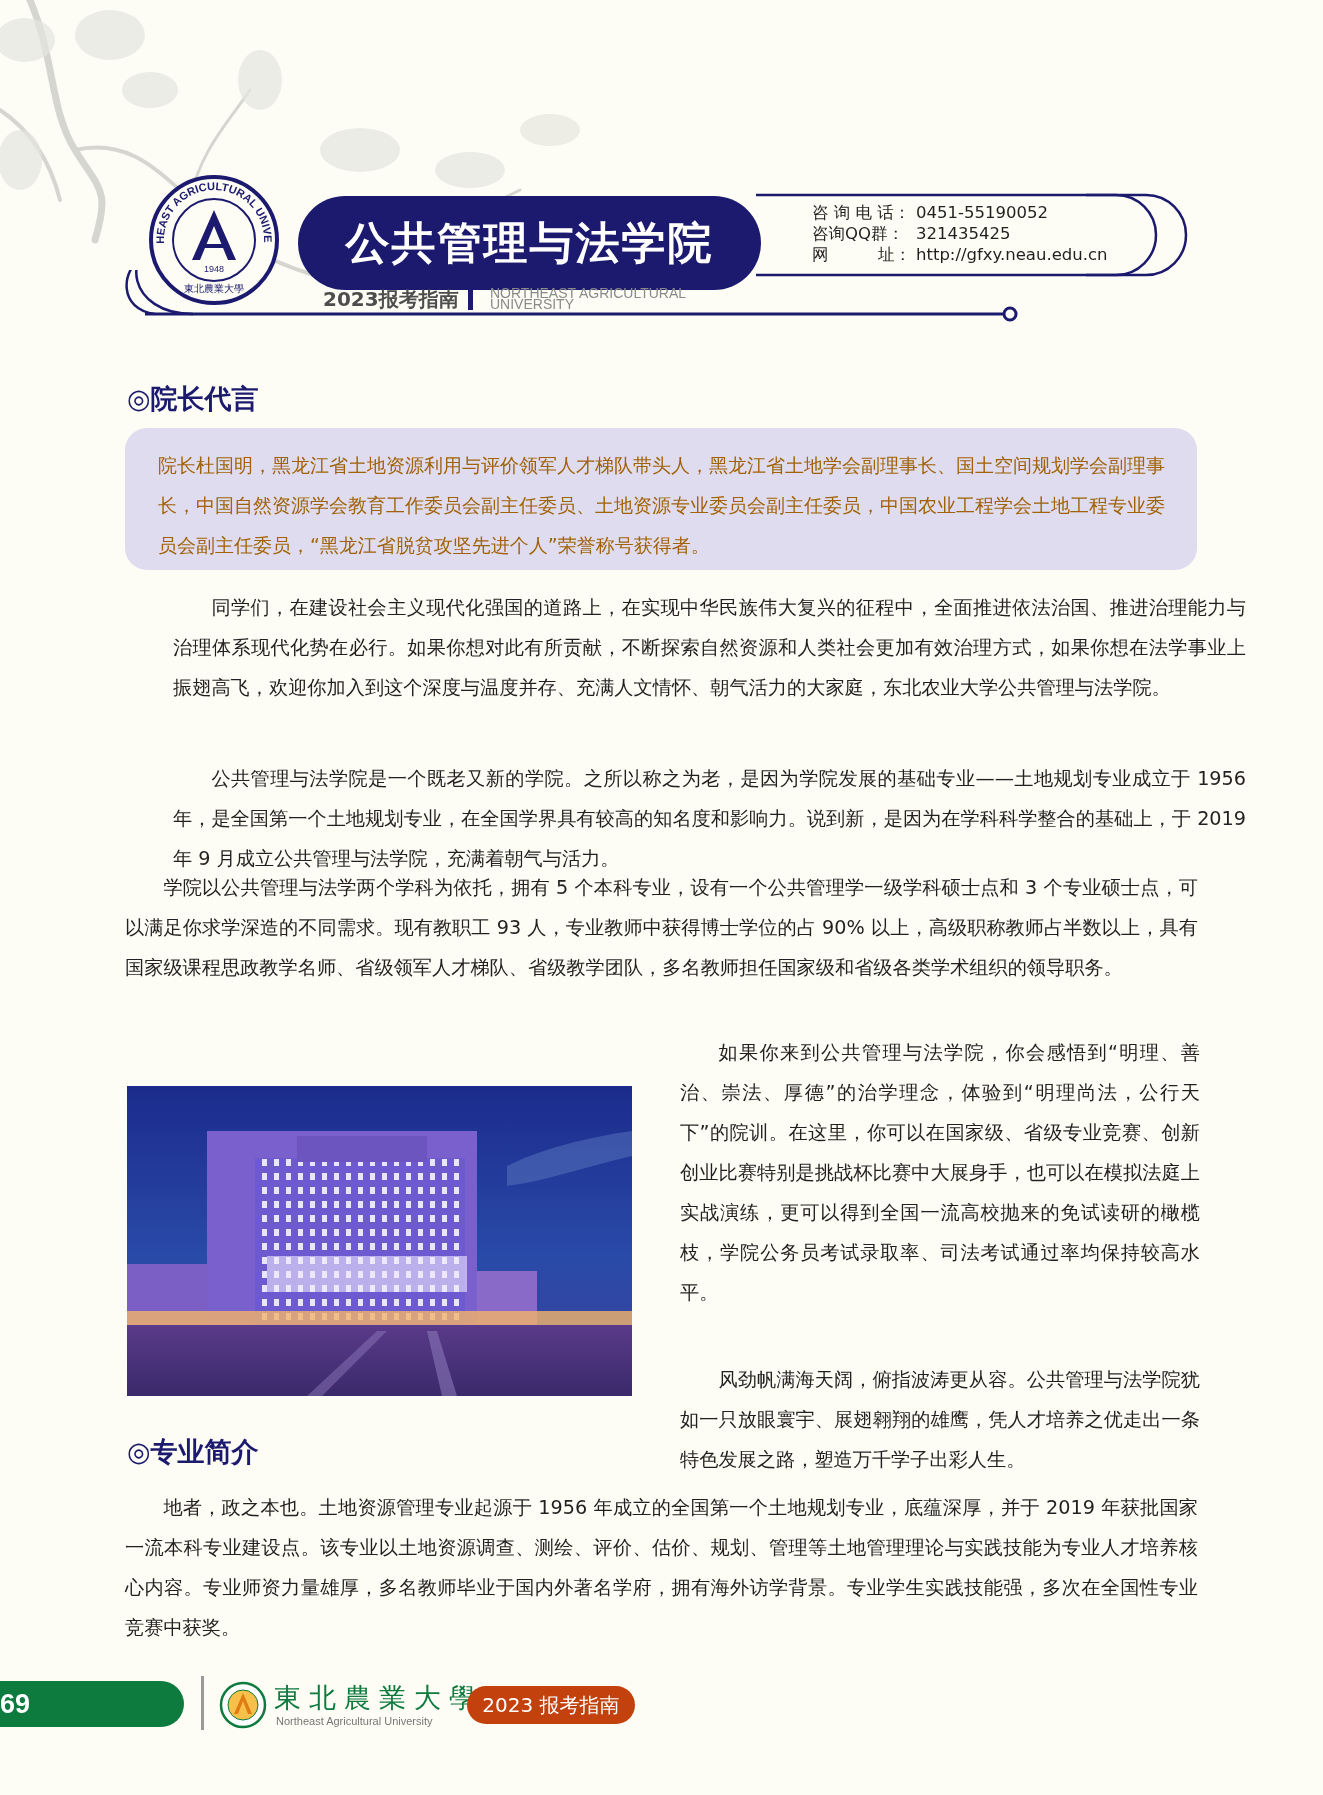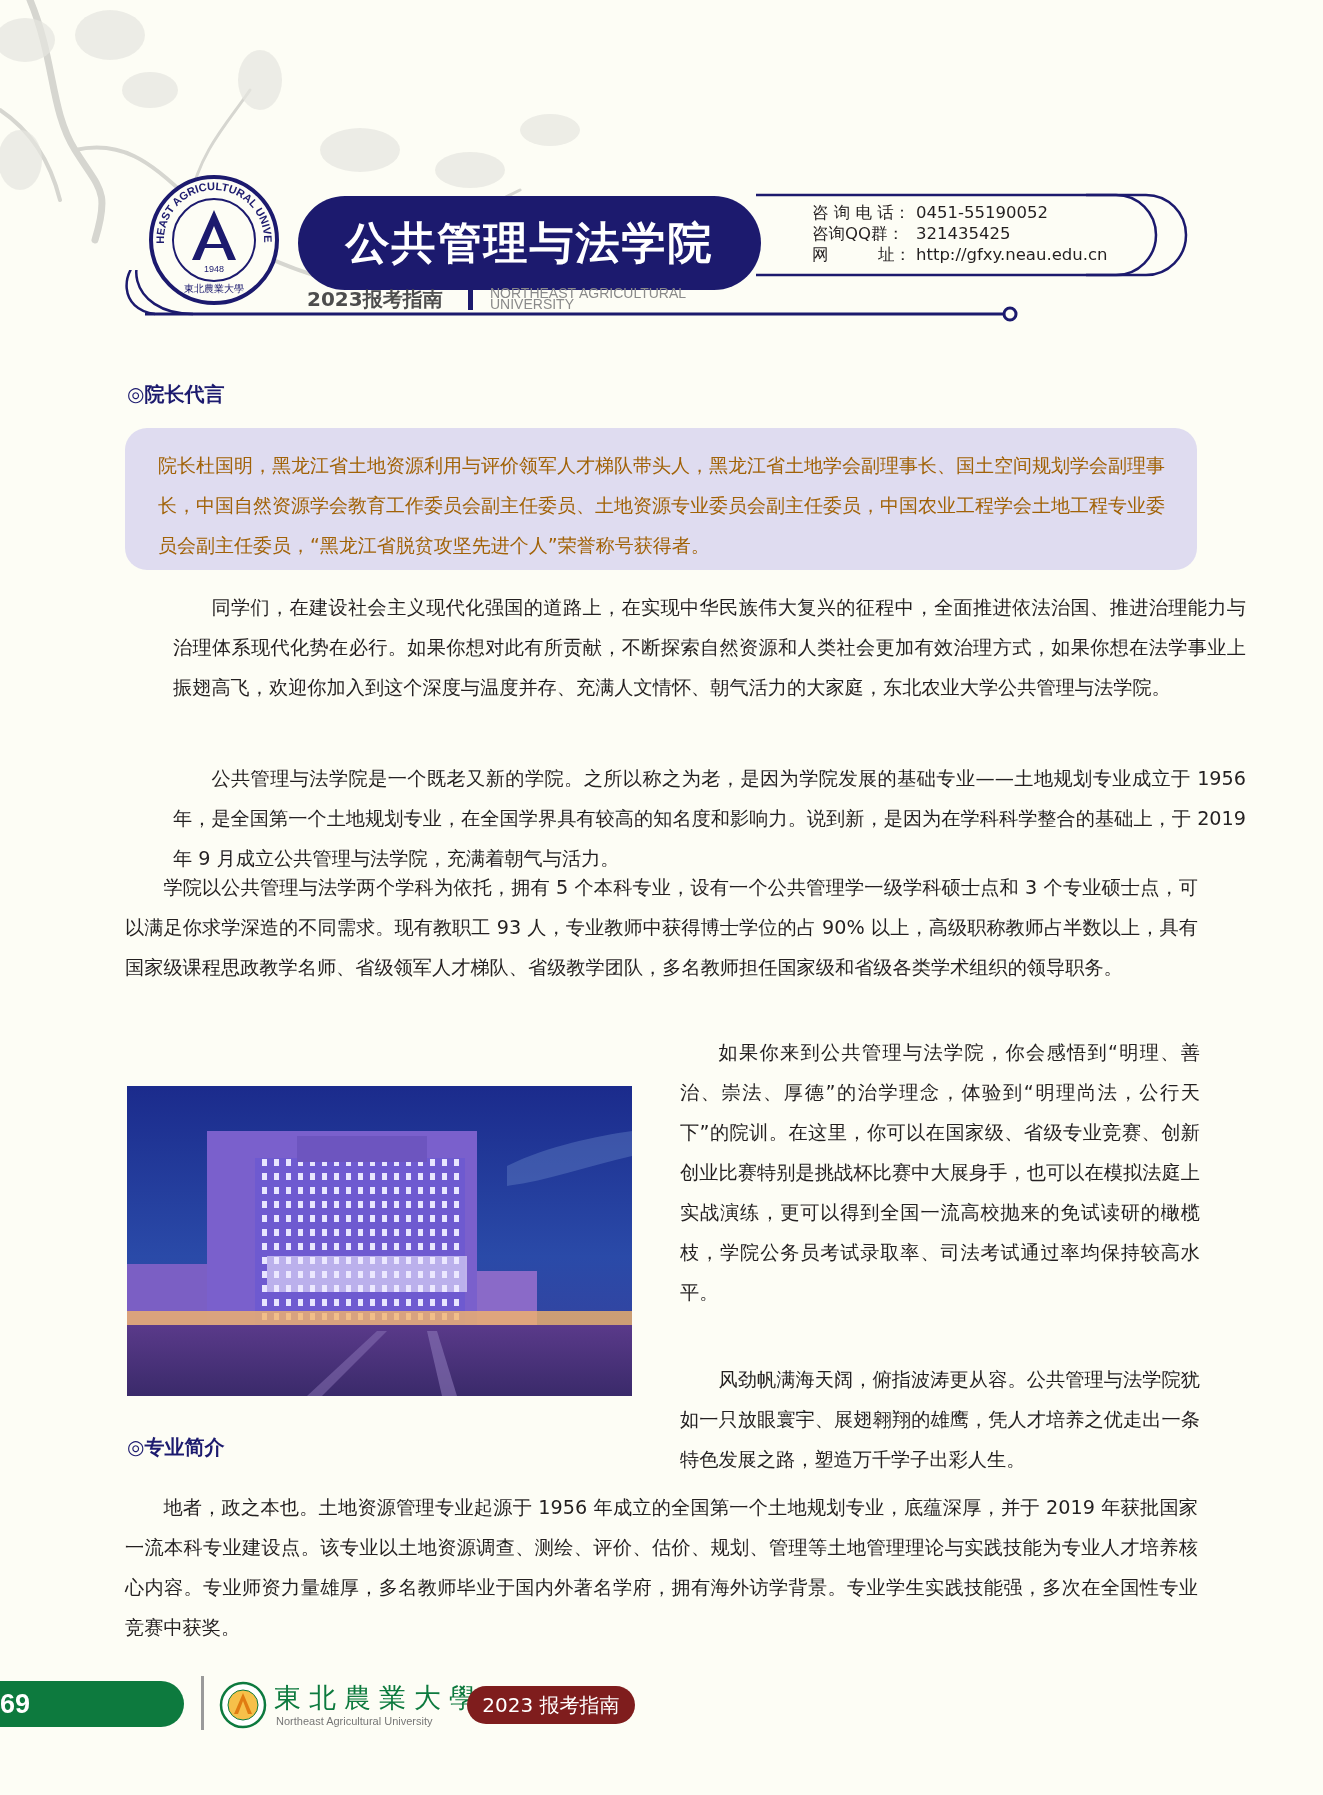--- a/index.html
+++ b/index.html
@@ -21,21 +21,21 @@
   }
   .title-pill {
     position: absolute; left: 298px; top: 196px; width: 463px; height: 94px;
     background: #1c1a6e; border-radius: 47px;
     display: flex; align-items: center; justify-content: center;
   }
   .title-pill span {
     color: #ffffff; font-size: 44px; font-weight: bold; letter-spacing: 2px;
   }
   .sub-year {
-    position: absolute; left: 307px; top: 286px;
+    position: absolute; left: 323px; top: 286px;
     font-size: 20px; color: #4d4d4d; font-weight: bold;
   }
   .sub-bar {
     position: absolute; left: 468px; top: 290px; width: 5px; height: 20px; background: #1c1a6e;
   }
   .sub-en {
     position: absolute; left: 490px; top: 288px;
     font-family: "Liberation Sans", sans-serif; font-size: 14px; line-height: 11px; color: #8a8a8a;
   }
   .contact-box {
@@ -45,21 +45,21 @@
     position: absolute; left: 812px; top: 202px; font-size: 16.5px; line-height: 21px; color: #231f20;
   }
   .contact-row { display: flex; white-space: nowrap; }
   .contact-label { width: 104px; letter-spacing: 0px; }
   .header-lines {
     position: absolute; left: 125px; top: 270px; width: 900px; height: 60px;
   }
   
   .sec-heading {
     position: absolute; left: 127px;
-    font-size: 20px; font-weight: bold; color: #1c1a6e;
+    font-size: 27px; font-weight: bold; color: #1c1a6e;
   }
   .sec-heading .mark { font-weight: normal; color: #1c1a6e; }
   
   .callout {
     position: absolute; left: 125px; top: 428px; width: 1072px; height: 142px;
     background: #dfdcf0; border-radius: 22px;
     padding: 17px 30px 0 33px;
   }
   .callout p {
     font-size: 19px; line-height: 40px; color: #a16207;
@@ -90,21 +90,21 @@
   .footer-cn {
     position: absolute; left: 274px; top: 1680px; font-family: "DejaVu Serif", serif;
     font-size: 27px; color: #0d7a3e; letter-spacing: 8px;
   }
   .footer-en {
     position: absolute; left: 276px; top: 1715px; font-family: "Liberation Sans", sans-serif;
     font-size: 11px; color: #777;
   }
   .guide-pill {
     position: absolute; left: 467px; top: 1686px; width: 168px; height: 38px;
-    background: #7f1d1d; border-radius: 19px;
+    background: #c2410c; border-radius: 19px;
     display: flex; align-items: center; justify-content: center;
   }
   .guide-pill span { color: #fff; font-size: 20px; }
 </style>
 </head>
 <body>
 
 <svg class="bg-branch" viewBox="0 0 700 360">
   <g stroke="#c9c9c4" fill="none" stroke-linecap="round" opacity="0.75">
     <path d="M30 0 C 55 60, 50 110, 75 150 S 110 190, 95 240" stroke-width="7"></path>

